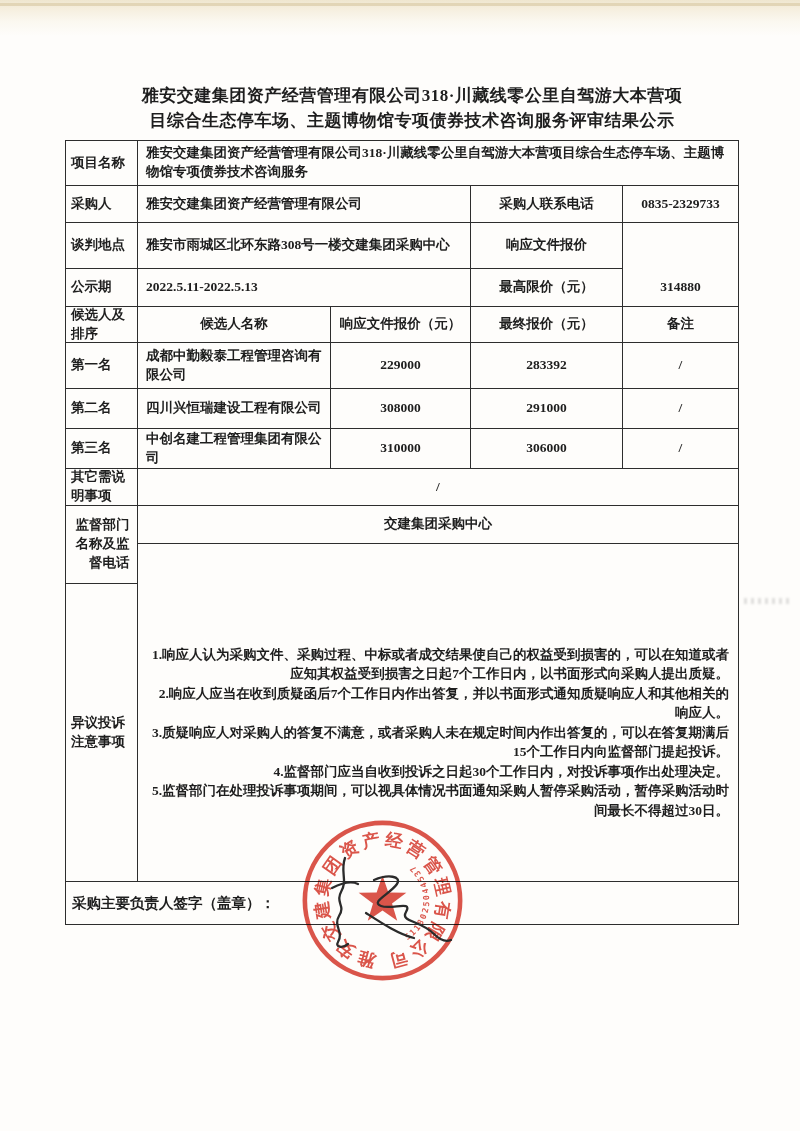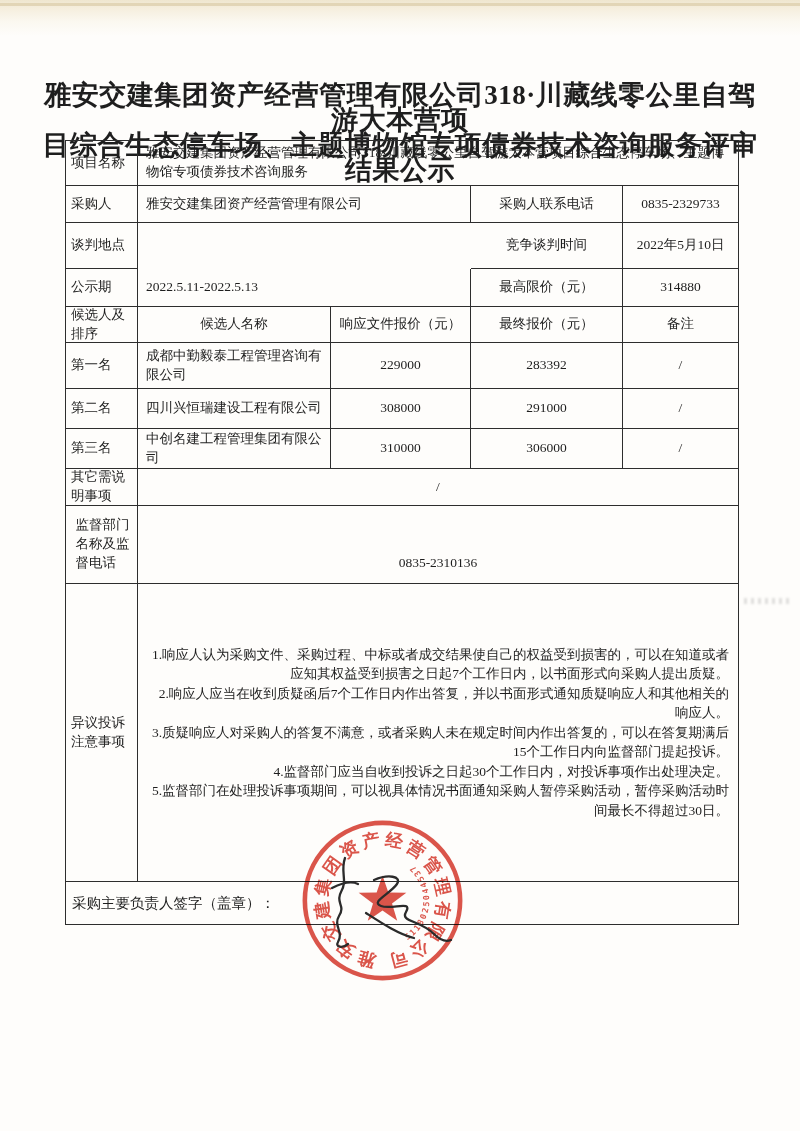--- a/index.html
+++ b/index.html
@@ -9,37 +9,37 @@
     font-family:"Liberation Serif","DejaVu Serif",serif;
     color:#1e1e1e;
   }
   
   .scan-top{position:absolute;top:0;left:0;width:800px;height:36px;
     background:linear-gradient(180deg,#efe6cf 0%,#f5eedd 22%,#fbf8f0 60%,#fefdfb 100%);}
   .scan-top-line{position:absolute;top:3px;left:0;width:800px;height:3px;background:#ddcfae;opacity:.8;}
   .bleed-artifact{position:absolute;left:744px;top:598px;width:48px;height:6px;opacity:.4;filter:blur(1px);
     background:repeating-linear-gradient(90deg,rgba(110,110,110,.55) 0 3px,transparent 3px 7px);}
   
-  .doc-title{position:absolute;top:83px;left:40px;width:720px;text-align:center;
-    font-size:27px;font-weight:bold;line-height:25px;letter-spacing:.5px;}
+  .doc-title{position:absolute;top:83px;left:52px;width:720px;text-align:center;
+    font-size:17px;font-weight:bold;line-height:25px;letter-spacing:.5px;}
   
   .doc-table{position:absolute;left:65px;top:140px;width:672px;height:783px;
     display:grid;box-sizing:content-box;
     grid-template-columns:72px 193px 140px 152px 115px;
     grid-template-rows:45px 37px 46px 38px 36px 46px 40px 40px 37px 38px 40px 298px 42px;
     border:1.6px solid #2d2d2d;
-    font-size:13.5px;line-height:1.4;}
+    font-size:13.5px;line-height:1.4;font-weight:bold;}
   .c{border-right:1.5px solid #2d2d2d;border-bottom:1.5px solid #2d2d2d;
     display:flex;align-items:center;box-sizing:border-box;overflow:hidden;}
   .nr{border-right:none;}
   .nb{border-bottom:none;}
   .lab{padding:2px 3px 2px 5px;white-space:pre-line;}
   .val{padding:3px 8px;}
   .ctr{justify-content:center;text-align:center;padding:2px 4px;}
-  .ctr3{justify-content:center;text-align:left;white-space:pre-line;}
+  .ctr3{justify-content:center;text-align:right;white-space:pre-line;}
   .obj{align-items:center;padding:4px 9px;}
   .obj-inner div{margin:0;line-height:19.5px;text-align:right;}
   .sig{padding-left:6px;font-size:14.5px;text-align:center;}
   
   .seal{position:absolute;left:299px;top:817px;width:167px;height:167px;
     mix-blend-mode:multiply;opacity:.93;}
   .signature{position:absolute;left:318px;top:850px;width:150px;height:105px;}
 </style>
 </head>
 <body>
@@ -57,22 +57,22 @@
 
   <div class="c lab" style="grid-row:1;grid-column:1">项目名称</div>
   <div class="c val nr" style="grid-row:1;grid-column:2/6">雅安交建集团资产经营管理有限公司318·川藏线零公里自驾游大本营项目综合生态停车场、主题博物馆专项债券技术咨询服务</div>
 
   <div class="c lab" style="grid-row:2;grid-column:1">采购人</div>
   <div class="c ctr" style="grid-row:2;grid-column:4">采购人联系电话</div>
   <div class="c val" style="grid-row:2;grid-column:2/4">雅安交建集团资产经营管理有限公司</div>
   <div class="c ctr nr" style="grid-row:2;grid-column:5">0835-2329733</div>
 
   <div class="c lab" style="grid-row:3;grid-column:1">谈判地点</div>
-  <div class="c ctr" style="grid-row:3;grid-column:4">竞争谈判时间</div>
-  <div class="c ctr nr" style="grid-row:3;grid-column:5">2022年5月10日</div>
+  <div class="c val" style="grid-row:3;grid-column:2/4">雅安市雨城区北环东路308号一楼交建集团采购中心</div>
+  <div class="c ctr" style="grid-row:3;grid-column:4">响应文件报价</div>
 
   <div class="c lab" style="grid-row:4;grid-column:1">公示期</div>
   <div class="c val" style="grid-row:4;grid-column:2/4">2022.5.11-2022.5.13</div>
   <div class="c ctr" style="grid-row:4;grid-column:4">最高限价（元）</div>
   <div class="c ctr nr" style="grid-row:4;grid-column:5">314880</div>
 
   <div class="c lab" style="grid-row:5;grid-column:1">候选人及
 排序</div>
   <div class="c ctr" style="grid-row:5;grid-column:2">候选人名称</div>
   <div class="c ctr" style="grid-row:5;grid-column:3">响应文件报价（元）</div>
@@ -97,21 +97,21 @@
   <div class="c ctr" style="grid-row:8;grid-column:4">306000</div>
   <div class="c ctr nr" style="grid-row:8;grid-column:5">/</div>
 
   <div class="c lab" style="grid-row:9;grid-column:1">其它需说
 明事项</div>
   <div class="c ctr nr" style="grid-row:9;grid-column:2/6">/</div>
 
   <div class="c lab ctr3" style="grid-row:10/12;grid-column:1">监督部门
 名称及监
 督电话</div>
-  <div class="c ctr nr" style="grid-row:11;grid-column:2/6">0835-2310136</div>
+  <div class="c ctr nr" style="grid-row:10;grid-column:2/6">交建集团采购中心</div>
 
   <div class="c lab" style="grid-row:12;grid-column:1">异议投诉
 注意事项</div>
   <div class="c obj nr" style="grid-row:12;grid-column:2/6">
     <div class="obj-inner">
       <div>1.响应人认为采购文件、采购过程、中标或者成交结果使自己的权益受到损害的，可以在知道或者应知其权益受到损害之日起7个工作日内，以书面形式向采购人提出质疑。</div>
       <div>2.响应人应当在收到质疑函后7个工作日内作出答复，并以书面形式通知质疑响应人和其他相关的响应人。</div>
       <div>3.质疑响应人对采购人的答复不满意，或者采购人未在规定时间内作出答复的，可以在答复期满后15个工作日内向监督部门提起投诉。</div>
       <div>4.监督部门应当自收到投诉之日起30个工作日内，对投诉事项作出处理决定。</div>
       <div>5.监督部门在处理投诉事项期间，可以视具体情况书面通知采购人暂停采购活动，暂停采购活动时间最长不得超过30日。</div>

